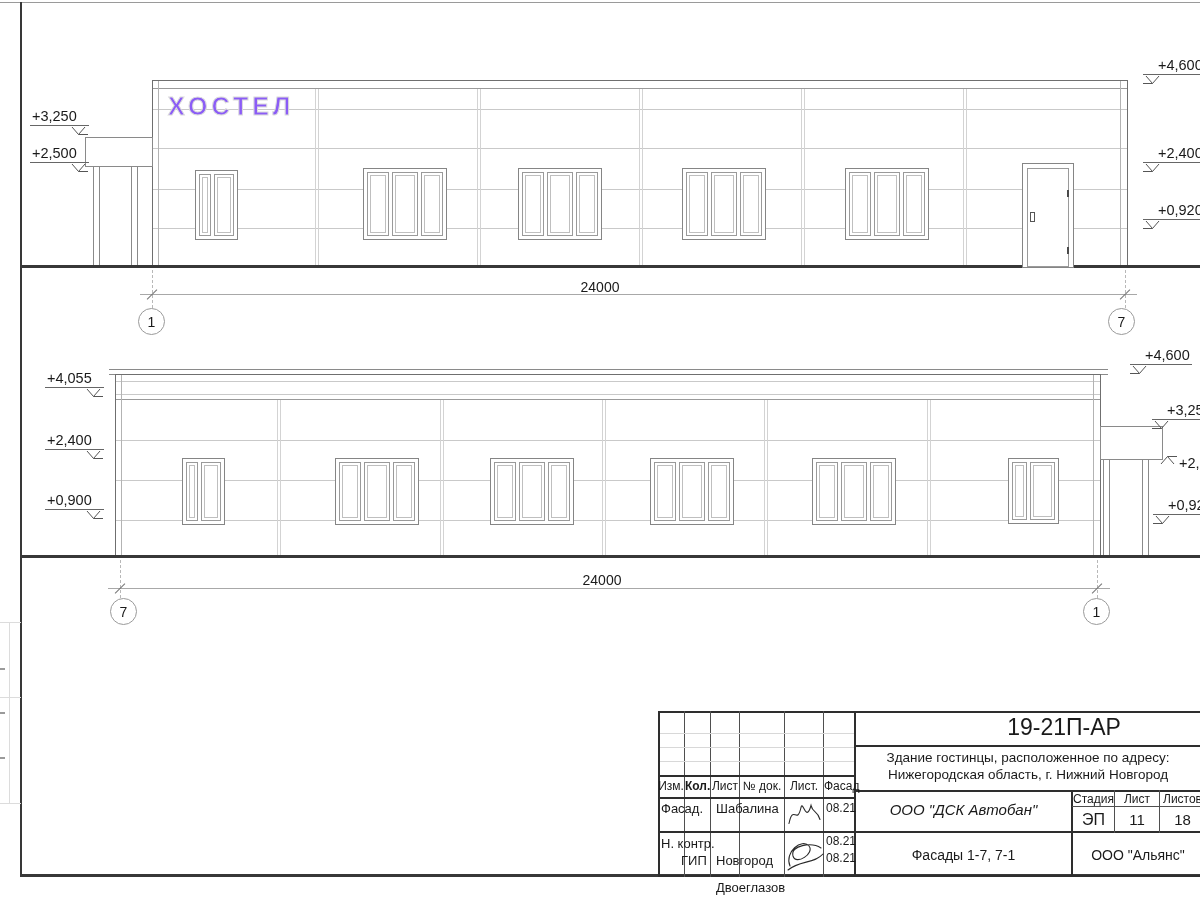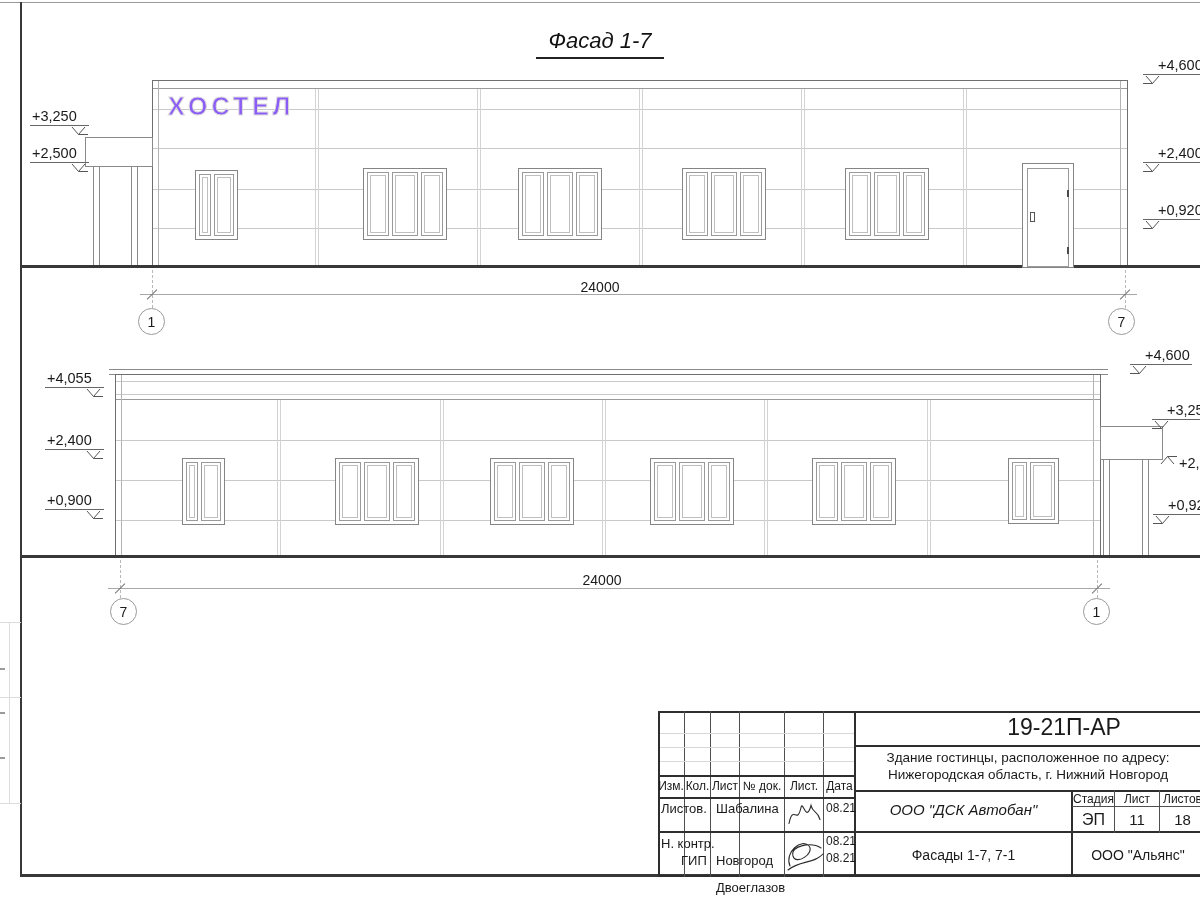--- a/index.html
+++ b/index.html
@@ -69,21 +69,20 @@
   <div class="thick" style="left:20px;top:874px;width:1180px;height:3px;"></div>
 
   <div class="faint" style="left:9px;top:622px;width:1px;height:182px;"></div>
   <div class="faint" style="left:0;top:622px;width:21px;height:1px;"></div>
   <div class="faint" style="left:0;top:697px;width:21px;height:1px;"></div>
   <div class="faint" style="left:0;top:803px;width:21px;height:1px;"></div>
   <div class="abs" style="left:0;top:668px;width:5px;height:2px;background:#9a9a9a;"></div>
   <div class="abs" style="left:0;top:712px;width:5px;height:2px;background:#9a9a9a;"></div>
   <div class="abs" style="left:0;top:757px;width:5px;height:2px;background:#9a9a9a;"></div>
 
-  <div class="fac-title" style="left:450px;top:28px;width:300px;"><span>Фасад 1-7</span></div>
 
   <div class="bldg" style="left:152px;top:80px;width:976px;height:188px;"></div>
   <div class="hl2" style="left:153px;top:88px;width:974px;"></div>
   <div class="hl" style="left:153px;top:109px;width:974px;"></div>
   <div class="hl" style="left:153px;top:148px;width:974px;"></div>
   <div class="hl" style="left:153px;top:189px;width:974px;"></div>
   <div class="hl" style="left:153px;top:228px;width:974px;"></div>
   <div class="vjoint" style="left:315px;top:89px;height:178px;"></div>
   <div class="vjoint" style="left:477px;top:89px;height:178px;"></div>
   <div class="vjoint" style="left:639px;top:89px;height:178px;"></div>
@@ -303,27 +302,27 @@
   <div class="tb-line" style="left:658px;top:797px;width:197px;height:2px;"></div>
   <div class="tb-line" style="left:658px;top:831px;width:542px;height:2px;"></div>
   <div class="tb-line" style="left:855px;top:745px;width:345px;height:2px;"></div>
   <div class="tb-line" style="left:855px;top:790px;width:345px;height:2px;"></div>
   <div class="tb-line" style="left:1071px;top:790px;width:2px;height:87px;"></div>
   <div class="tb-thin" style="left:1114px;top:790px;width:1px;height:43px;"></div>
   <div class="tb-thin" style="left:1159px;top:790px;width:1px;height:43px;"></div>
   <div class="tb-thin" style="left:1072px;top:806px;width:128px;height:1px;"></div>
 
   <div class="tb-txt tb-c tb-hdr" style="left:658px;top:779px;width:26px;">Изм.</div>
-  <div class="tb-txt tb-c tb-hdr" style="left:685px;top:779px;width:25px;">Кол.</div>
+  <div class="tb-txt tb-c tb-hdr" style="left:685px;top:779px;width:25px;font-weight:bold;">Кол.</div>
   <div class="tb-txt tb-c tb-hdr" style="left:711px;top:779px;width:28px;">Лист</div>
   <div class="tb-txt tb-c tb-hdr" style="left:740px;top:779px;width:44px;">№ док.</div>
   <div class="tb-txt tb-c tb-hdr" style="left:785px;top:779px;width:38px;">Лист.</div>
-  <div class="tb-txt tb-c tb-hdr" style="left:824px;top:779px;width:31px;">Дата</div>
-
-  <div class="tb-txt" style="left:661px;top:801px;">Листов.</div>
+  <div class="tb-txt tb-c tb-hdr" style="left:824px;top:779px;width:31px;">Фасад</div>
+
+  <div class="tb-txt" style="left:661px;top:801px;">Фасад.</div>
   <div class="tb-txt" style="left:716px;top:801px;">Шабалина</div>
   <div class="tb-txt tb-c tb-hdr" style="left:826px;top:801px;width:29px;">08.21</div>
   <div class="tb-txt" style="left:661px;top:836px;">Н. контр.</div>
   <div class="tb-txt" style="left:716px;top:836px;margin-top:44px;">Двоеглазов</div>
   <div class="tb-txt tb-c tb-hdr" style="left:826px;top:834px;width:29px;">08.21</div>
   <div class="tb-txt" style="left:681px;top:853px;">ГИП</div>
   <div class="tb-txt" style="left:716px;top:853px;">Новгород</div>
   <div class="tb-txt tb-c tb-hdr" style="left:826px;top:851px;width:29px;">08.21</div>
 
   <svg class="sig" style="left:786px;top:799px;" width="36" height="31" viewBox="0 0 36 30">

